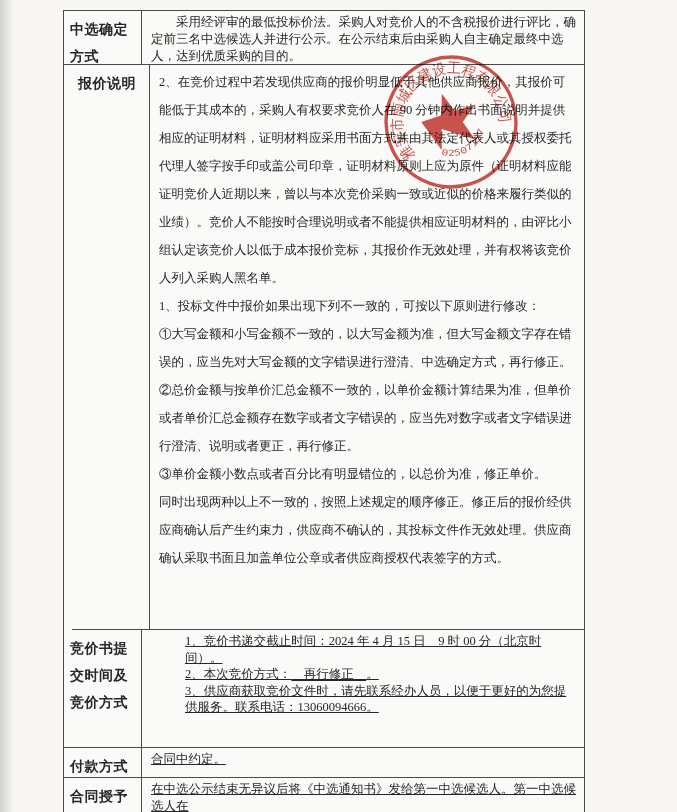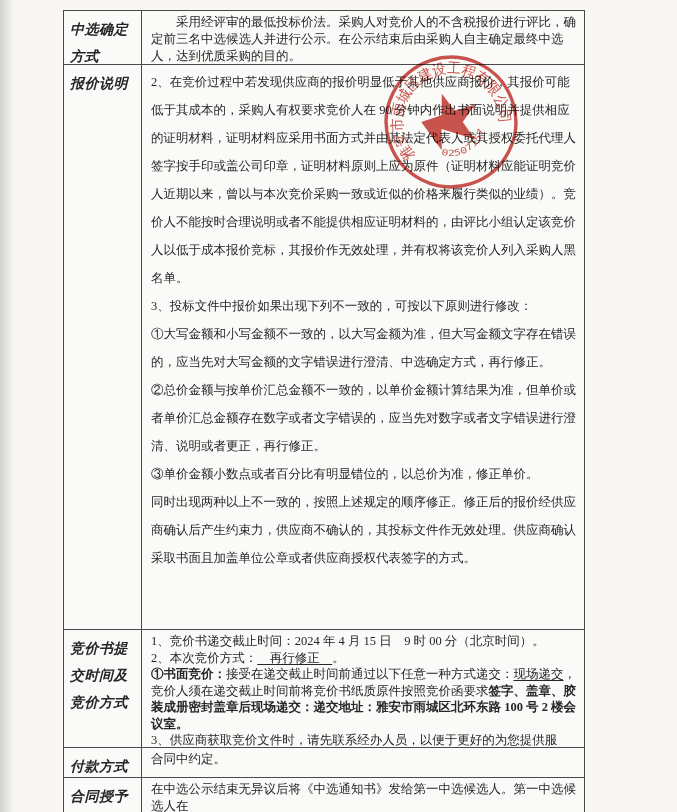--- a/index.html
+++ b/index.html
@@ -13,41 +13,40 @@
     position:absolute;left:0;top:0;bottom:0;width:14px;
     background:linear-gradient(90deg,rgba(150,150,148,.40),rgba(150,150,148,0));
   }
   .doc-table{
     position:absolute;left:63px;top:10px;width:520px;
     border:1px solid #4a4a4a;background:rgba(252,252,250,.6);
   }
   .row{display:flex;border-bottom:1px solid #4a4a4a;overflow:hidden;box-sizing:border-box;}
   .row:last-child{border-bottom:none;}
   .row:nth-child(1){height:54px;}
-  .row:nth-child(2){height:565px;}
-  .row:nth-child(3){height:118px;}
+  .row:nth-child(2){height:565px;margin-left:8px;}
+  .row:nth-child(3){height:118px;gap:34px;}
   .row:nth-child(4){height:30px;justify-content:space-between;}
   .row:nth-child(5){height:45px;}
   .label-cell{
     flex:0 0 78px;width:78px;box-sizing:border-box;
     border-right:1px solid #4a4a4a;
     padding:5px 3px 0 6px;
     font-size:14px;line-height:27px;font-weight:bold;
     letter-spacing:.5px;
-    font-style:italic;
   }
   .content-cell{
     flex:1;min-width:0;box-sizing:border-box;
     padding:3px 8px 0 9px;
     font-size:12.5px;
   }
   .content-cell p{margin:0;}
   .row.tight .content-cell p{line-height:17px;}
   .row.wide .content-cell p{line-height:28px;}
-  .row.normal .content-cell p{line-height:16.5px;}
+  .row.normal .content-cell p{line-height:16.5px;text-decoration:underline;}
   .p-indent{text-indent:2em;}
   .seg-b{font-weight:bold;}
   .seg-u{text-decoration:underline;text-underline-offset:2px;}
   .stamp{
     position:absolute;left:383px;top:54px;width:136px;height:136px;
     mix-blend-mode:multiply;opacity:.88;pointer-events:none;
   }
   .stamp svg{width:100%;height:100%;}
 </style>
 </head>
@@ -59,33 +58,32 @@
     <div class="row tight">
       <div class="label-cell">中选确定方式</div>
       <div class="content-cell">
         <p class="p-indent"><span class="">采用经评审的最低投标价法。采购人对竞价人的不含税报价进行评比，确定前三名中选候选人并进行公示。在公示结束后由采购人自主确定最终中选人，达到优质采购的目的。</span></p>
       </div>
     </div>
     <div class="row wide">
       <div class="label-cell">报价说明</div>
       <div class="content-cell">
         <p><span class="">2、在竞价过程中若发现供应商的报价明显低于其他供应商报价，其报价可能低于其成本的，采购人有权要求竞价人在 90 分钟内作出书面说明并提供相应的证明材料，证明材料应采用书面方式并由其法定代表人或其授权委托代理人签字按手印或盖公司印章，证明材料原则上应为原件（证明材料应能证明竞价人近期以来，曾以与本次竞价采购一致或近似的价格来履行类似的业绩）。竞价人不能按时合理说明或者不能提供相应证明材料的，由评比小组认定该竞价人以低于成本报价竞标，其报价作无效处理，并有权将该竞价人列入采购人黑名单。</span></p>
-        <p><span class="">3、投标文件中报价如果出现下列不一致的，可按以下原则进行修改：</span></p>
+        <p><span class="">1、投标文件中报价如果出现下列不一致的，可按以下原则进行修改：</span></p>
         <p><span class="">①大写金额和小写金额不一致的，以大写金额为准，但大写金额文字存在错误的，应当先对大写金额的文字错误进行澄清、中选确定方式，再行修正。</span></p>
         <p><span class="">②总价金额与按单价汇总金额不一致的，以单价金额计算结果为准，但单价或者单价汇总金额存在数字或者文字错误的，应当先对数字或者文字错误进行澄清、说明或者更正，再行修正。</span></p>
         <p><span class="">③单价金额小数点或者百分比有明显错位的，以总价为准，修正单价。</span></p>
         <p><span class="">同时出现两种以上不一致的，按照上述规定的顺序修正。修正后的报价经供应商确认后产生约束力，供应商不确认的，其投标文件作无效处理。供应商确认采取书面且加盖单位公章或者供应商授权代表签字的方式。</span></p>
       </div>
     </div>
     <div class="row normal">
       <div class="label-cell">竞价书提交时间及竞价方式</div>
       <div class="content-cell">
         <p><span class="">1、竞价书递交截止时间：2024 年 4 月 15 日　9 时 00 分（北京时间）。</span></p>
         <p><span class="">2、本次竞价方式：</span><span class="seg-u">　再行修正　</span><span class="">。</span></p>
-        <p><span class="seg-b ">①书面竞价：</span><span class="">接受在递交截止时间前通过以下任意一种方式递交：</span><span class="seg-u">现场递交</span><span class="">，竞价人须在递交截止时间前将竞价书纸质原件按照竞价函要求</span><span class="seg-b ">签字、盖章、胶装成册密封盖章后现场递交：递交地址：雅安市雨城区北环东路 100 号 2 楼会议室。</span></p>
         <p><span class="">3、供应商获取竞价文件时，请先联系经办人员，以便于更好的为您提供服务。联系电话：13060094666。</span></p>
       </div>
     </div>
     <div class="row normal">
       <div class="label-cell">付款方式</div>
       <div class="content-cell">
         <p><span class="">合同中约定。</span></p>
       </div>
     </div>
     <div class="row normal">

